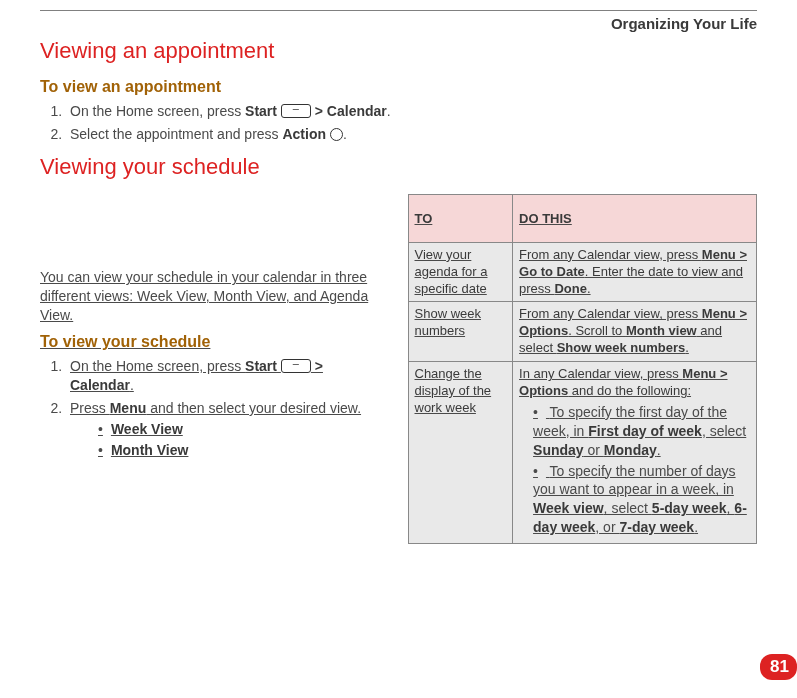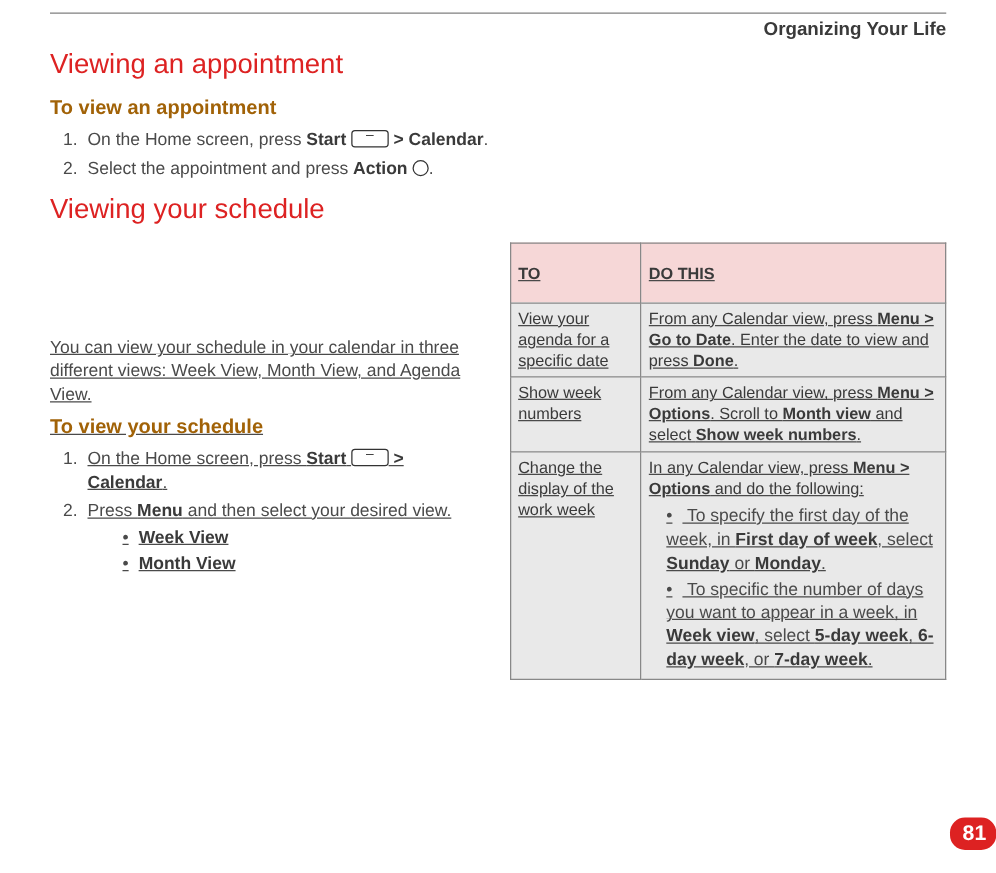--- a/index.html
+++ b/index.html
@@ -220,21 +220,21 @@
 
         <tr>
           <td>Change the display of the work week</td>
           <td>
             <span>In any Calendar view, press </span><b>Menu &gt; Options</b><span> and do the following:</span>
             <ul>
               <li>
                 <span>To specify the first day of the week, in </span><b>First day of week</b><span>, select </span><b>Sunday</b><span> or </span><b>Monday</b><span>.</span>
               </li>
               <li>
-                <span>To specific the number of days you want to appear in a week, in </span><b>Week view</b><span>, select </span><b>5-day week</b><span>, </span><b>6-day week</b><span>, or </span><b>7-day week</b><span>.</span>
+                <span>To specify the number of days you want to appear in a week, in </span><b>Week view</b><span>, select </span><b>5-day week</b><span>, </span><b>6-day week</b><span>, or </span><b>7-day week</b><span>.</span>
               </li>
             </ul>
           </td>
         </tr>
       </tbody>
         </table>
     </div>
   </div>
 
   <div class="page-tab">81</div>

